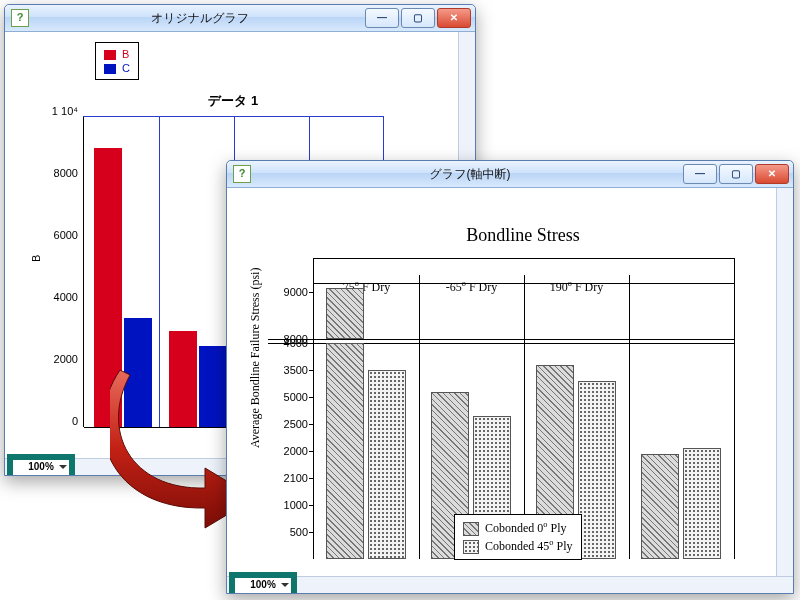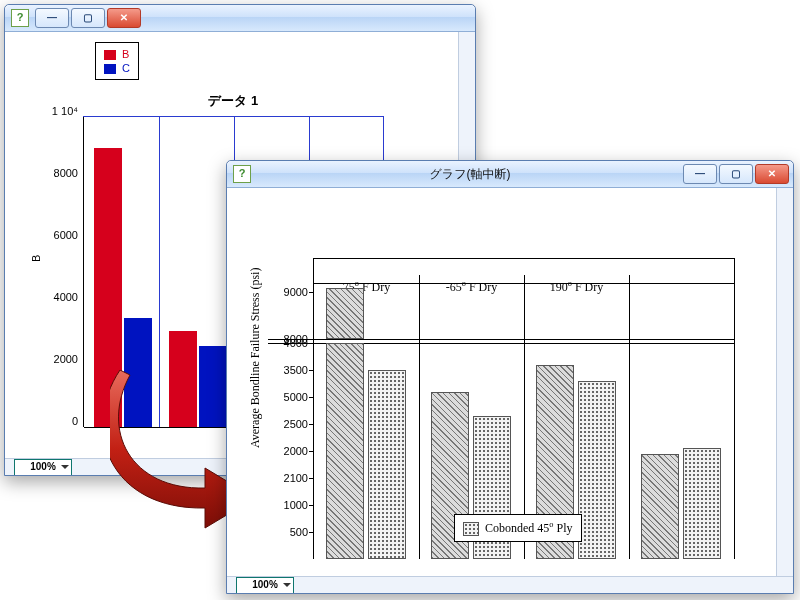--- a/index.html
+++ b/index.html
@@ -7,21 +7,21 @@
   .titlebar{height:26px;background:linear-gradient(#eaf3ff,#cfe2fb 45%,#b9d4f6 46%,#d8e9fd);border-bottom:1px solid #8faed6;display:flex;align-items:center;border-radius:5px 5px 0 0}
   .titlebar .ico{width:16px;height:16px;margin:0 6px;background:#fff;border:1px solid #6ea049;position:relative}
   .titlebar .ico::after{content:"?";position:absolute;inset:0;color:#3c8b2e;font:bold 11px/15px sans-serif;text-align:center}
   .titlebar .title{flex:1;text-align:center;font-size:12px;color:#111}
   .winbtns{display:flex;margin-right:4px;gap:2px}
   .winbtn{width:32px;height:18px;border-radius:3px;border:1px solid #6c89b2;background:linear-gradient(#f4f9ff,#d6e7fc);display:flex;align-items:center;justify-content:center;font:bold 10px/1 sans-serif;color:#2a4a78}
   .winbtn.close{background:linear-gradient(#f59a8a,#d94a32);border-color:#b33a28;color:#fff}
   .body{flex:1;position:relative;overflow:hidden}
   .scroll-v{position:absolute;right:0;top:0;bottom:16px;width:16px;background:#eef3fb;border-left:1px solid #c0cde0}
   .scroll-h{position:absolute;left:0;right:0;bottom:0;height:16px;background:#eef3fb;border-top:1px solid #c0cde0;display:flex;align-items:center}
-  .zoomselect{width:56px;height:15px;border:1px solid #0f766e;background:#fff;font:bold 10px/13px sans-serif;text-align:center;margin-left:9px;position:relative}
+  .zoomselect{width:56px;height:15px;border:6px solid #0f766e;background:#fff;font:bold 10px/13px sans-serif;text-align:center;margin-left:2px;position:relative}
   .zoomselect::after{content:"";position:absolute;right:2px;top:5px;border:4px solid transparent;border-top-color:#333}
   .toolcap{position:absolute;right:0;top:0;width:16px;height:18px;background:#eef3fb;border-left:1px solid #c0cde0;border-bottom:1px solid #c0cde0;font:10px/18px sans-serif;text-align:center;color:#444}
   .canvas{position:absolute;left:0;right:16px;top:0;bottom:16px;background:#fff}
 
   
   #plot1{position:absolute;left:78px;top:84px;width:300px;height:310px;border:1px solid #2a3bd0;border-right:none;border-bottom:none}
   
   #plot1 .vgrid{position:absolute;top:0;bottom:0;border-left:1px solid #2a3bd0}
   #plot1 .axisY{position:absolute;left:-1px;top:0;bottom:0;width:1px;background:#000}
   #plot1 .axisX{position:absolute;left:0;right:0;bottom:-1px;height:1px;background:#000}
@@ -54,20 +54,21 @@
 
   
   #arrow{position:absolute;left:110px;top:370px;width:150px;height:160px;pointer-events:none}
 </style>
 </head>
 <body>
 
 <div class="win" id="winBack" style="left:4px;top:4px;width:470px;height:470px">
   <div class="titlebar">
     <span class="ico"></span>
+    <span class="title">オリジナルグラフ</span>
     <div class="winbtns">
       <div class="winbtn">—</div>
       <div class="winbtn">▢</div>
       <div class="winbtn close">✕</div>
     </div>
   </div>
   <div class="body">
     <div class="toolcap">甲</div>
     <div class="canvas">
 
@@ -135,20 +136,21 @@
     <div class="winbtns">
       <div class="winbtn">—</div>
       <div class="winbtn">▢</div>
       <div class="winbtn close">✕</div>
     </div>
   </div>
   <div class="body">
     <div class="toolcap">甲</div>
     <div class="canvas">
 
+      <div id="title2">Bondline Stress</div>
       <div id="ylab2">Average Bondline Failure Stress (psi)</div>
 
       <div id="plot2">
 
         <div class="colhdr" style="left:0;width:105px">75<sup>o</sup> F Dry</div>
         <div class="colhdr" style="left:105px;width:105px">-65<sup>o</sup> F Dry</div>
         <div class="colhdr" style="left:210px;width:105px">190<sup>o</sup> F Dry</div>
         <div style="position:absolute;left:0;right:0;top:24px;height:1px;background:#000"></div>
 
         <div style="position:absolute;top:24px;bottom:0;left:105px;width:0;border-left:1px solid #000"></div>
@@ -187,20 +189,21 @@
         <div class="bar2 hatch" style="left:117px;width:38px;height:167px"></div>
         <div class="bar2 dots" style="left:159px;width:38px;height:143px"></div>
 
         <div class="bar2 hatch" style="left:222px;width:38px;height:194px"></div>
         <div class="bar2 dots" style="left:264px;width:38px;height:178px"></div>
 
         <div class="bar2 hatch" style="left:327px;width:38px;height:105px"></div>
         <div class="bar2 dots" style="left:369px;width:38px;height:111px"></div>
 
         <div class="legend2" style="left:140px;top:255px">
+          <div><span class="sw hatch"></span><span>Cobonded 0<sup>o</sup> Ply</span></div>
           <div><span class="sw dots"></span><span>Cobonded 45<sup>o</sup> Ply</span></div>
         </div>
       </div>
     </div>
     <div class="scroll-v"></div>
     <div class="scroll-h">
       <div class="zoomselect">100%</div>
     </div>
   </div>
 </div>

